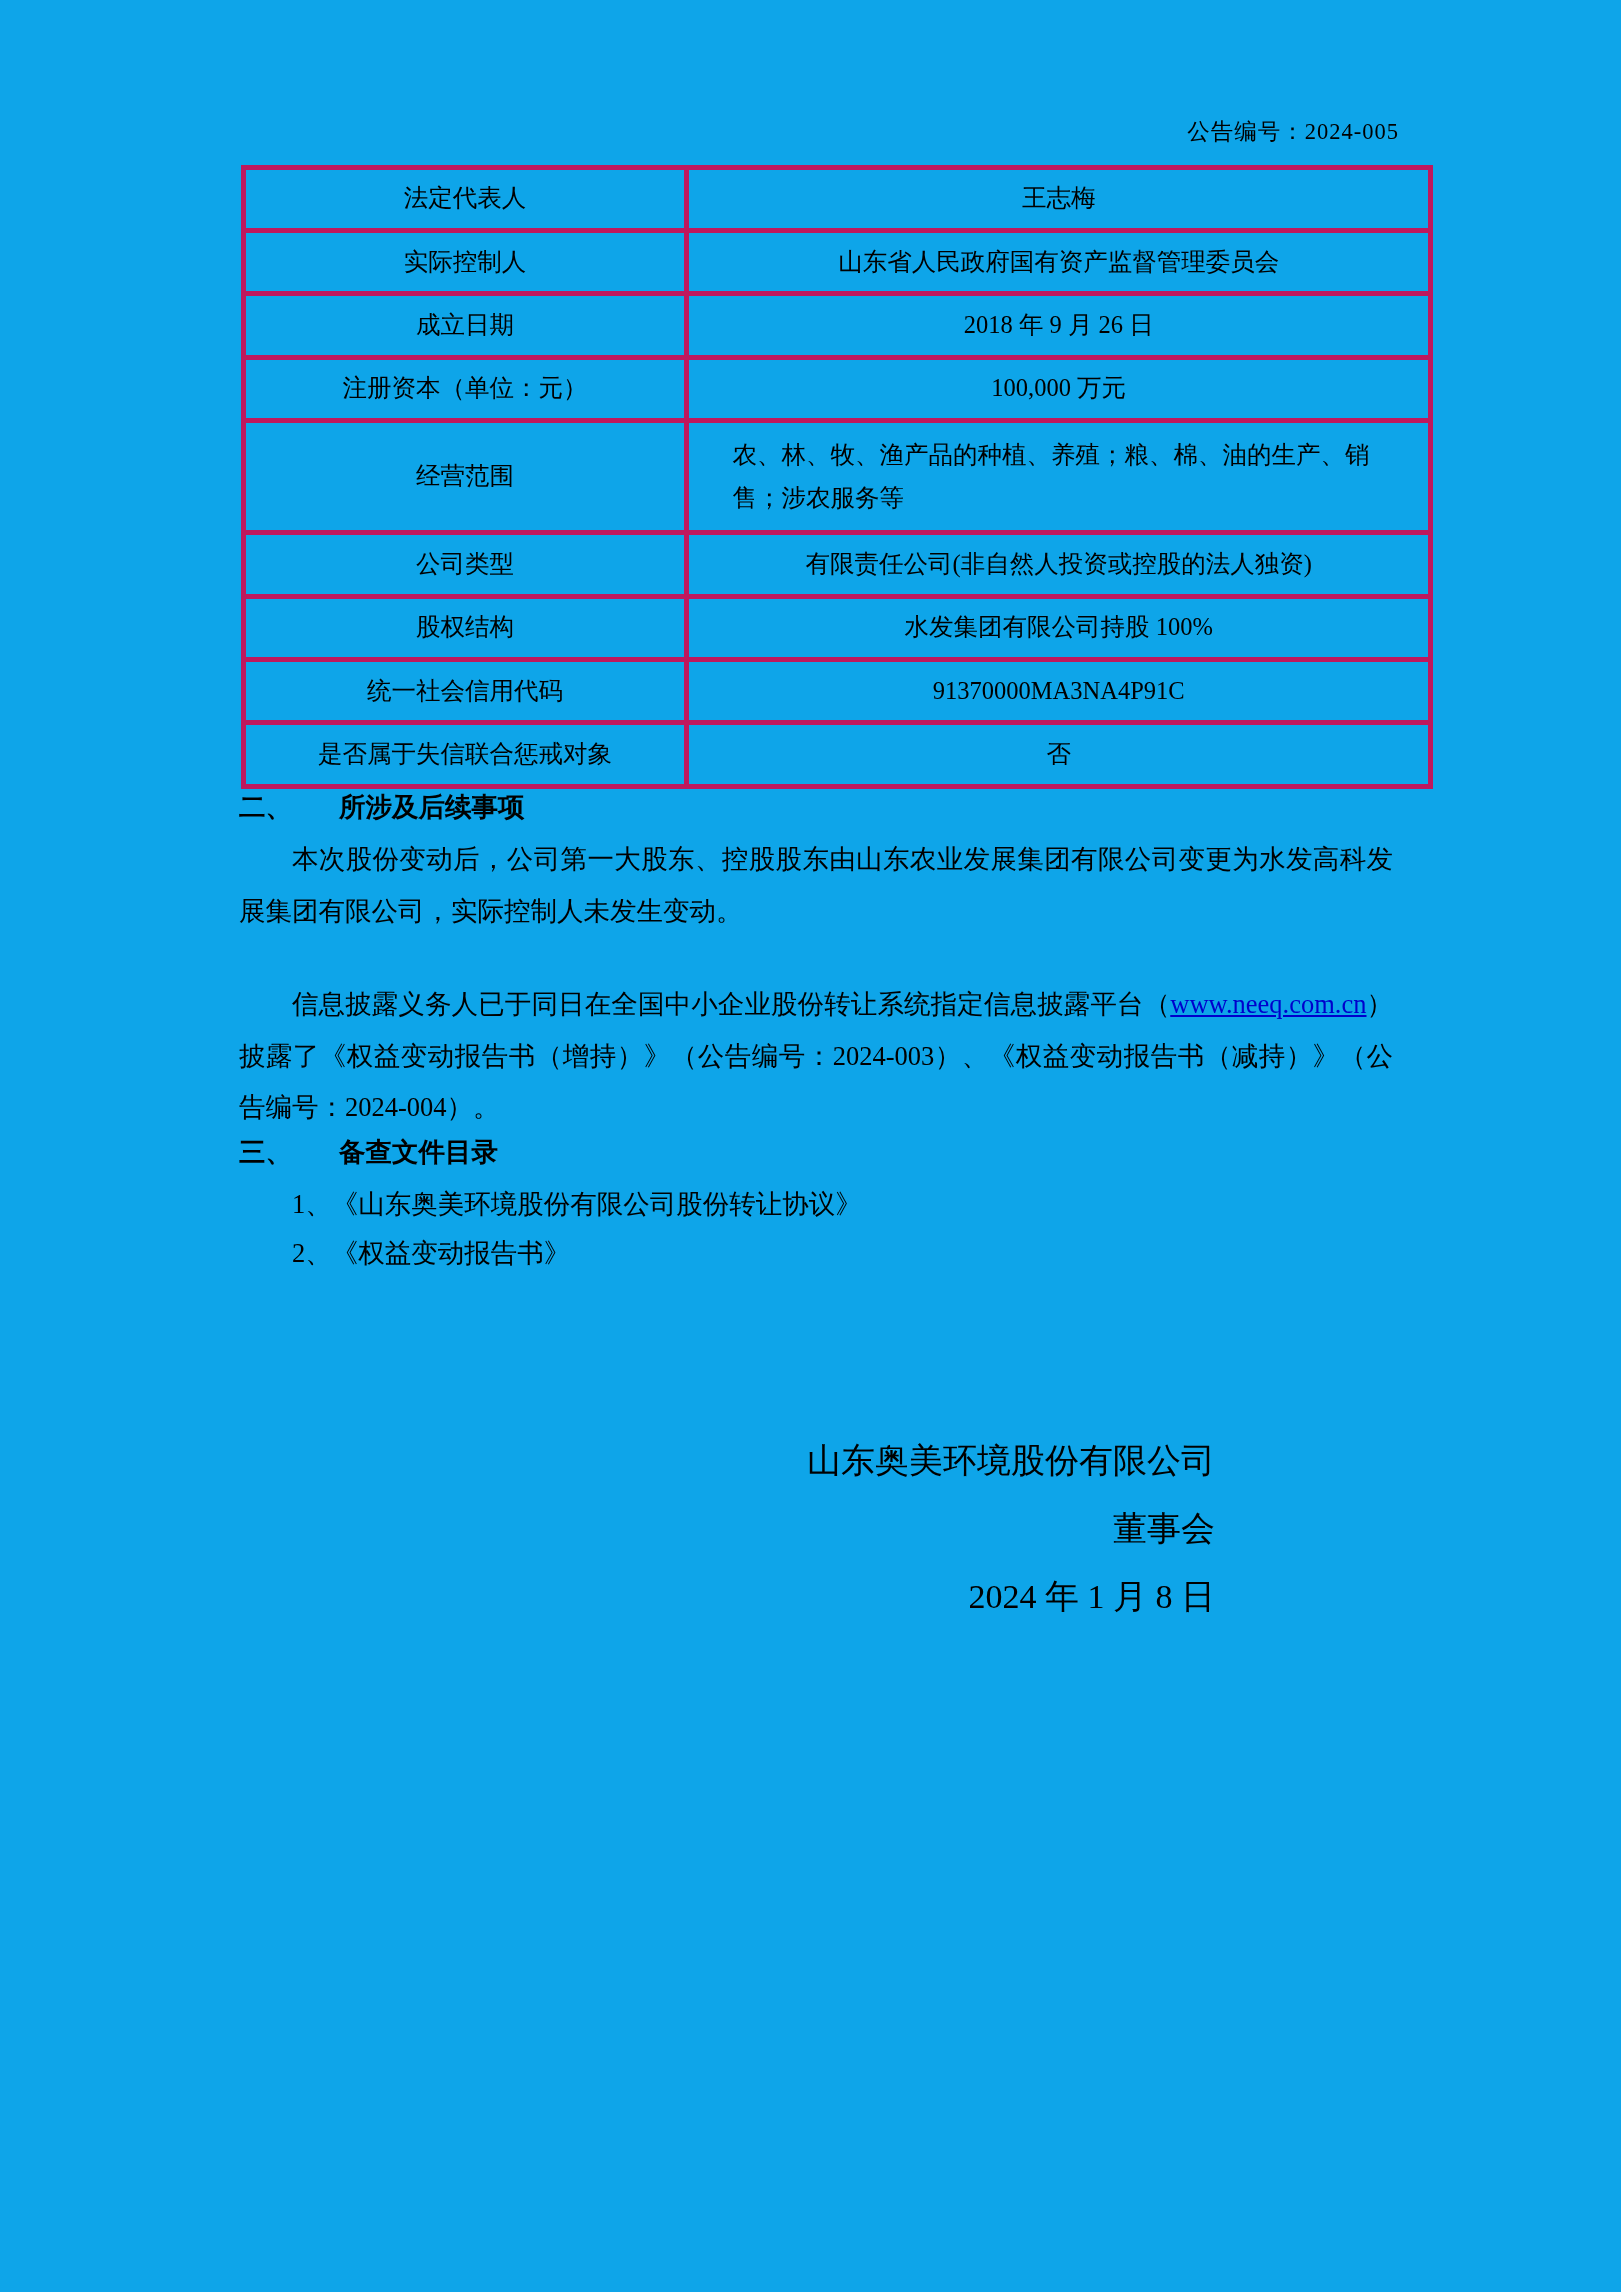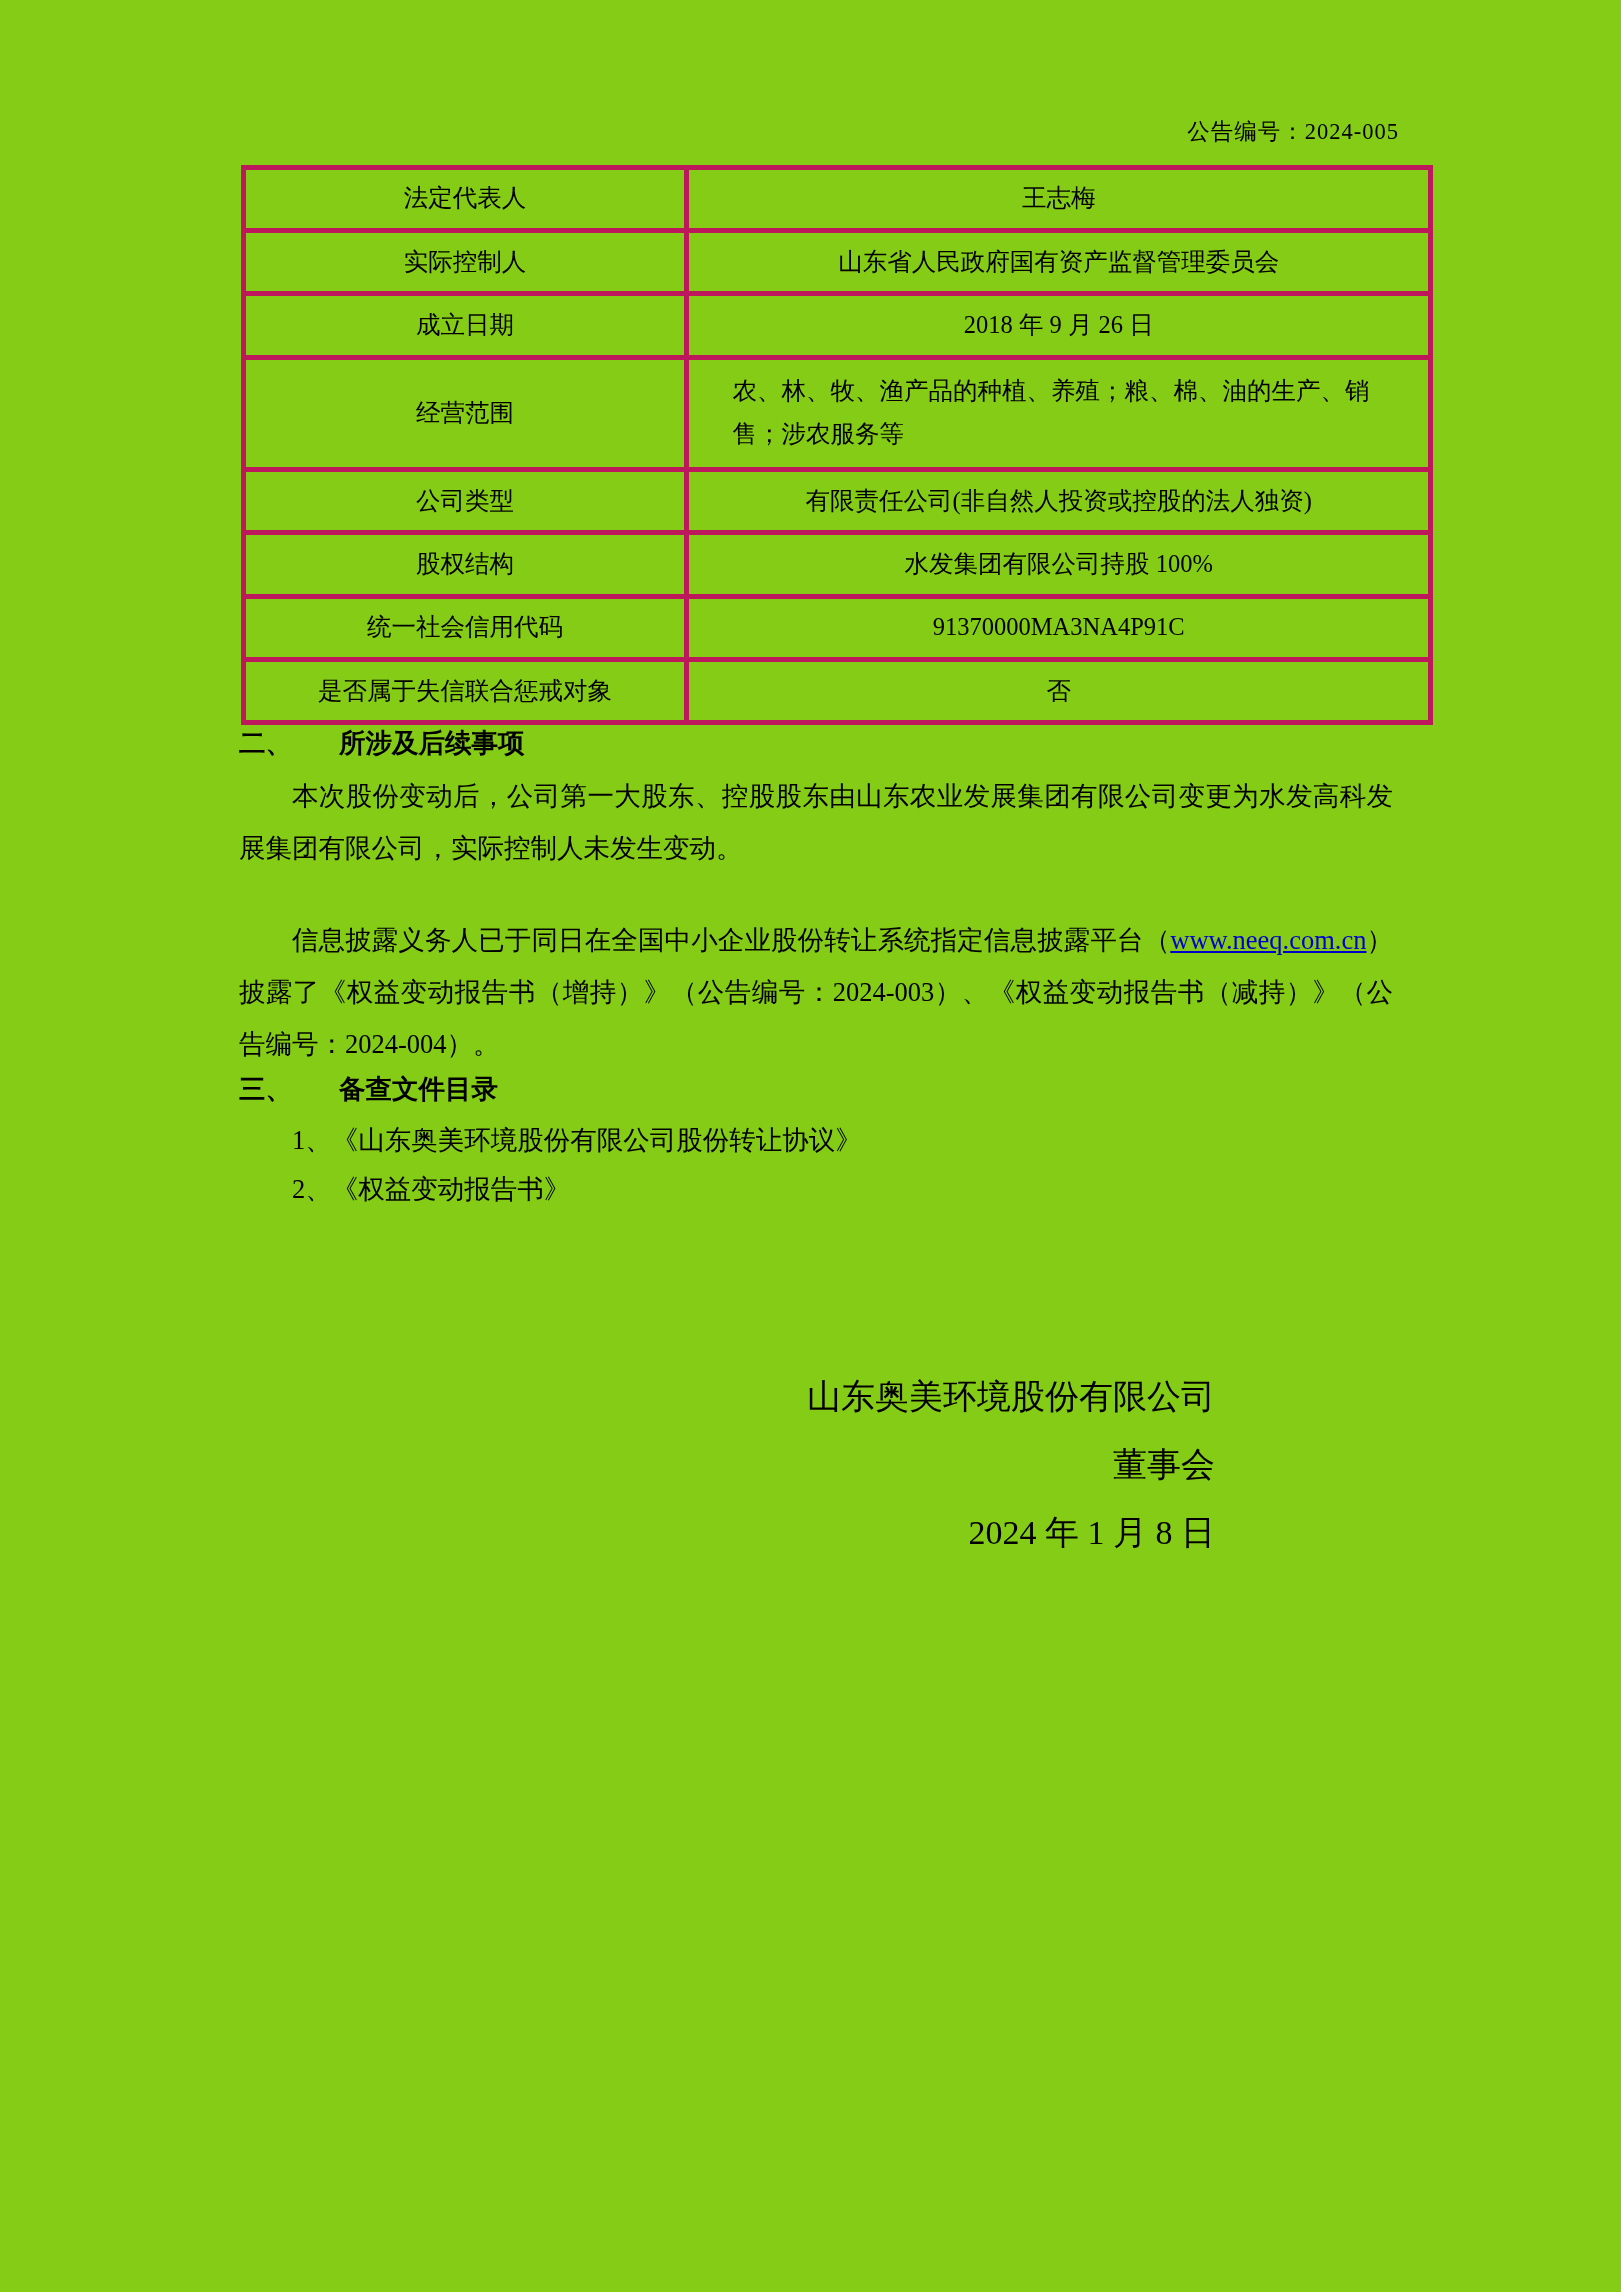--- a/index.html
+++ b/index.html
@@ -10,21 +10,21 @@
   body {
     font-family: "Liberation Serif", "DejaVu Serif", serif;
     color: #000000;
   }
   .page {
     width: 1621px;
     height: 2293px;
     position: relative;
     box-sizing: border-box;
     padding: 9px;
-    background: #84cc16;
+    background: #0ea5e9;
     overflow: hidden;
   }
   .content {
     position: absolute;
     left: 233px;
     top: 0;
     width: 1166px;
   }
   .announce-no {
     text-align: right;
@@ -111,20 +111,24 @@
         </tr>
         <tr>
           <td class="label">实际控制人</td>
           <td class="value">山东省人民政府国有资产监督管理委员会</td>
         </tr>
         <tr>
           <td class="label">成立日期</td>
           <td class="value">2018 年 9 月 26 日</td>
         </tr>
         <tr>
+          <td class="label">注册资本（单位：元）</td>
+          <td class="value">100,000 万元</td>
+        </tr>
+        <tr>
           <td class="label">经营范围</td>
           <td class="value multi">农、林、牧、渔产品的种植、养殖；粮、棉、油的生产、销售；涉农服务等</td>
         </tr>
         <tr>
           <td class="label">公司类型</td>
           <td class="value">有限责任公司(非自然人投资或控股的法人独资)</td>
         </tr>
         <tr>
           <td class="label">股权结构</td>
           <td class="value">水发集团有限公司持股 100%</td>

